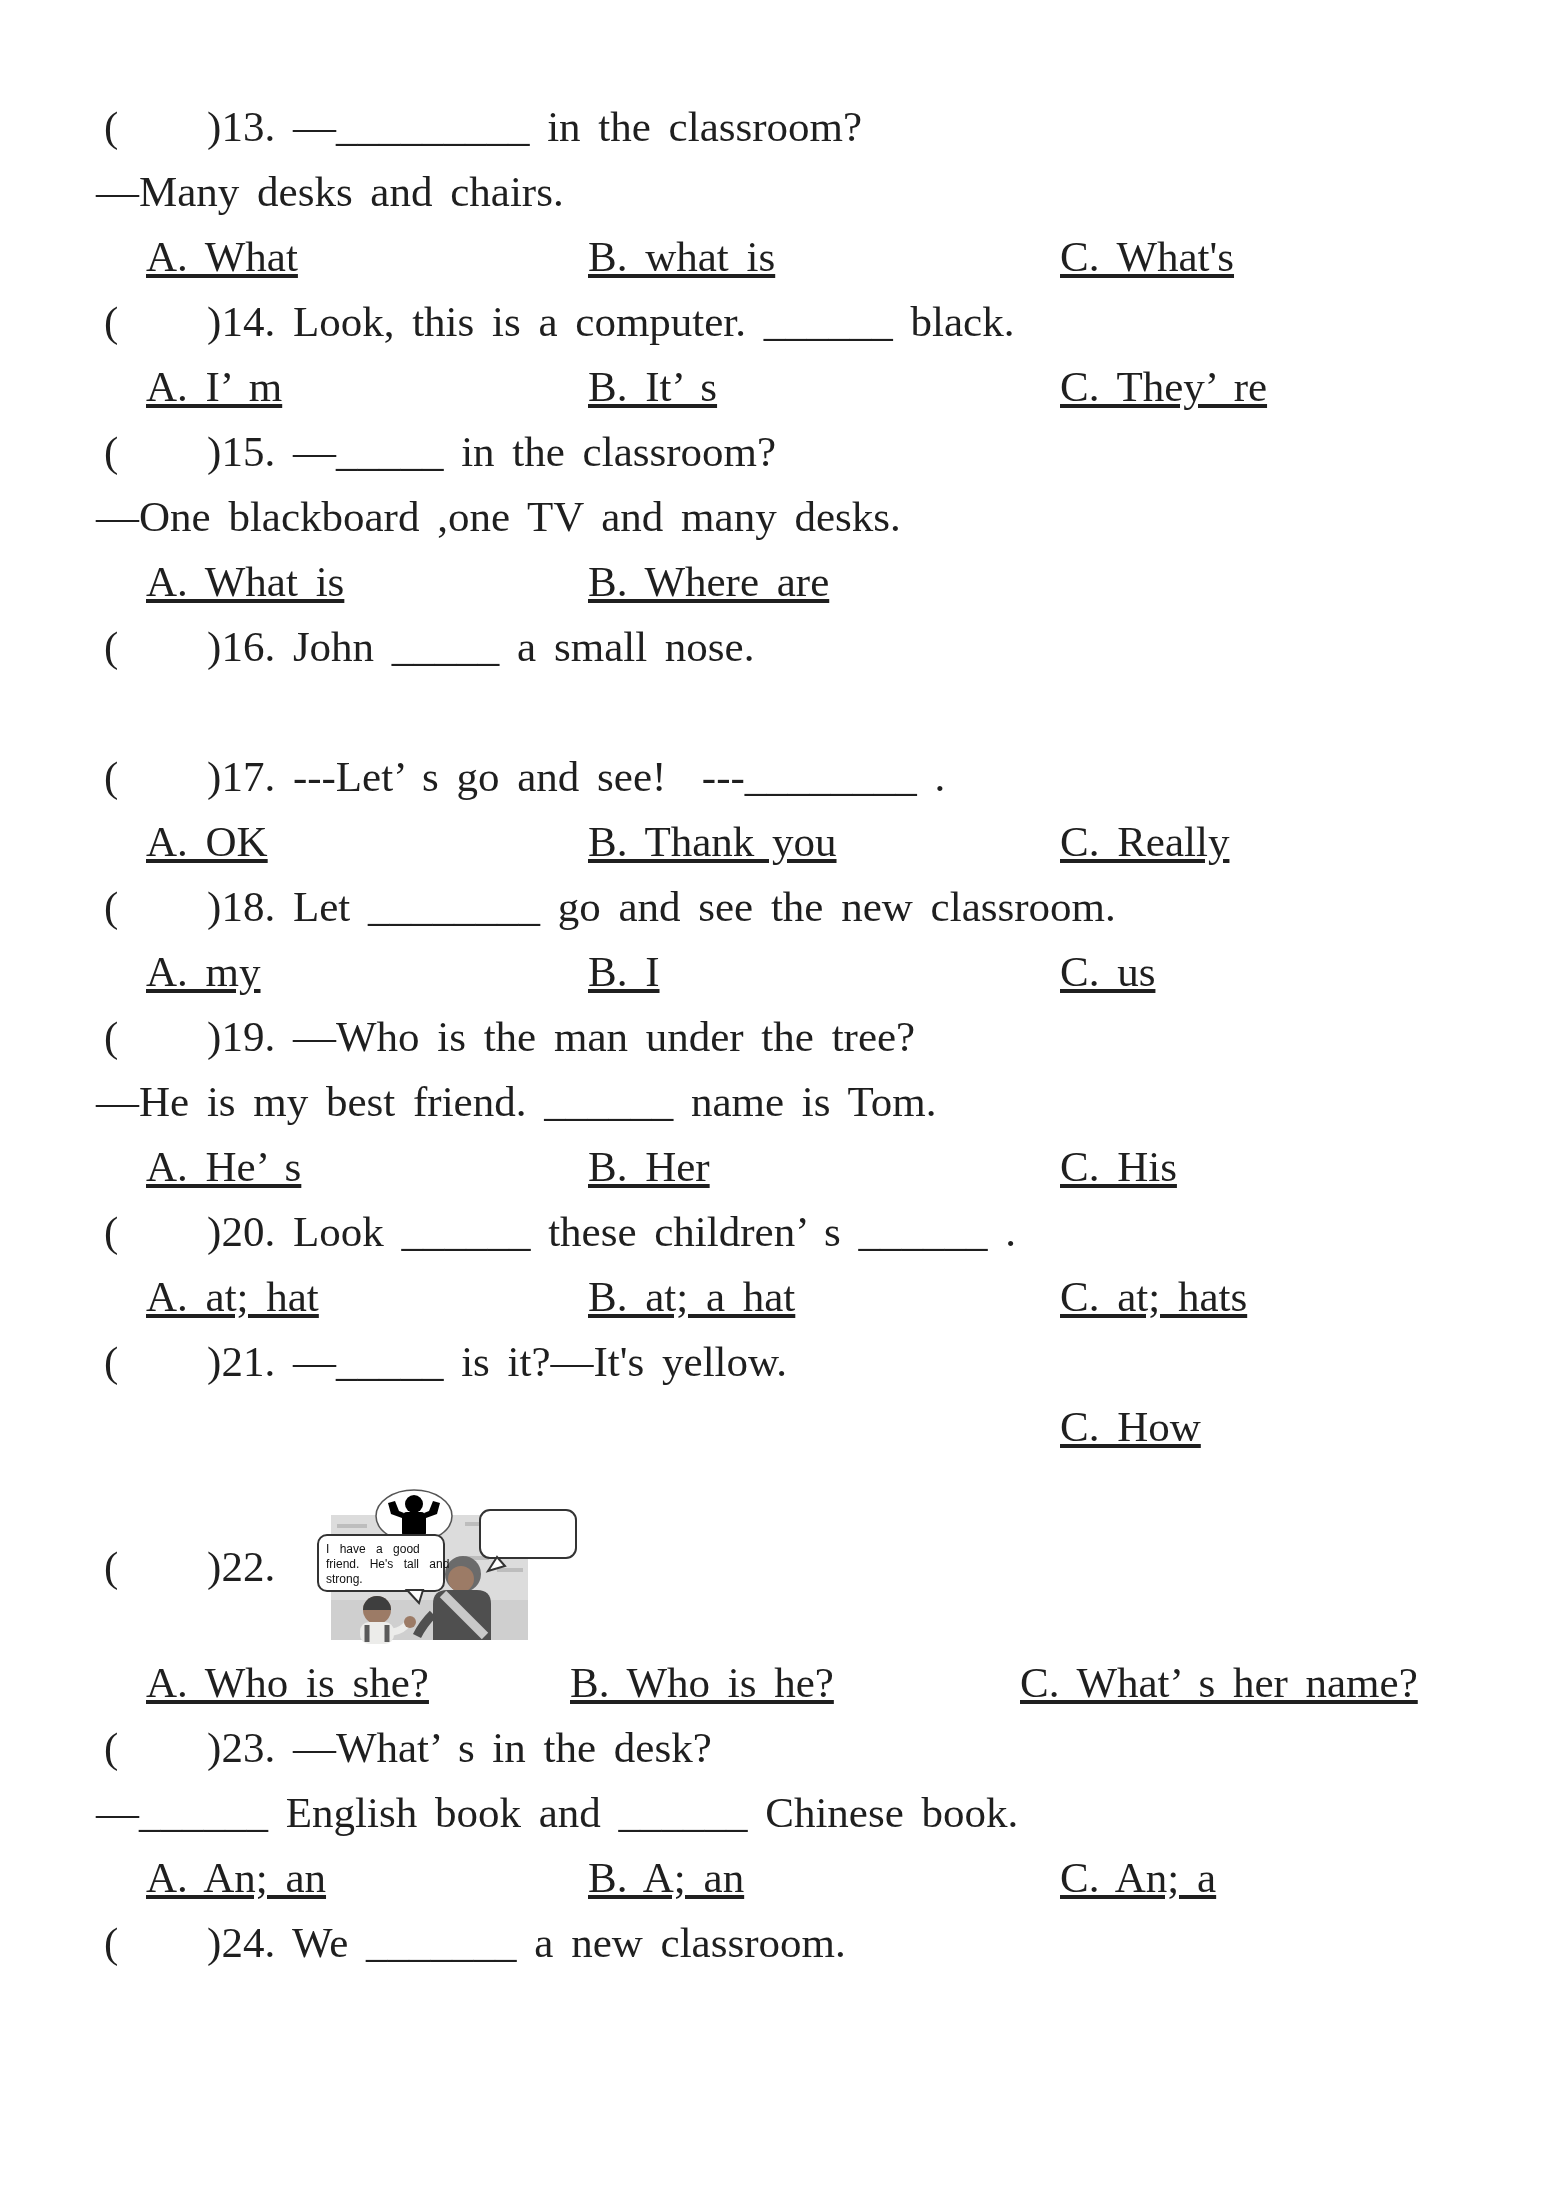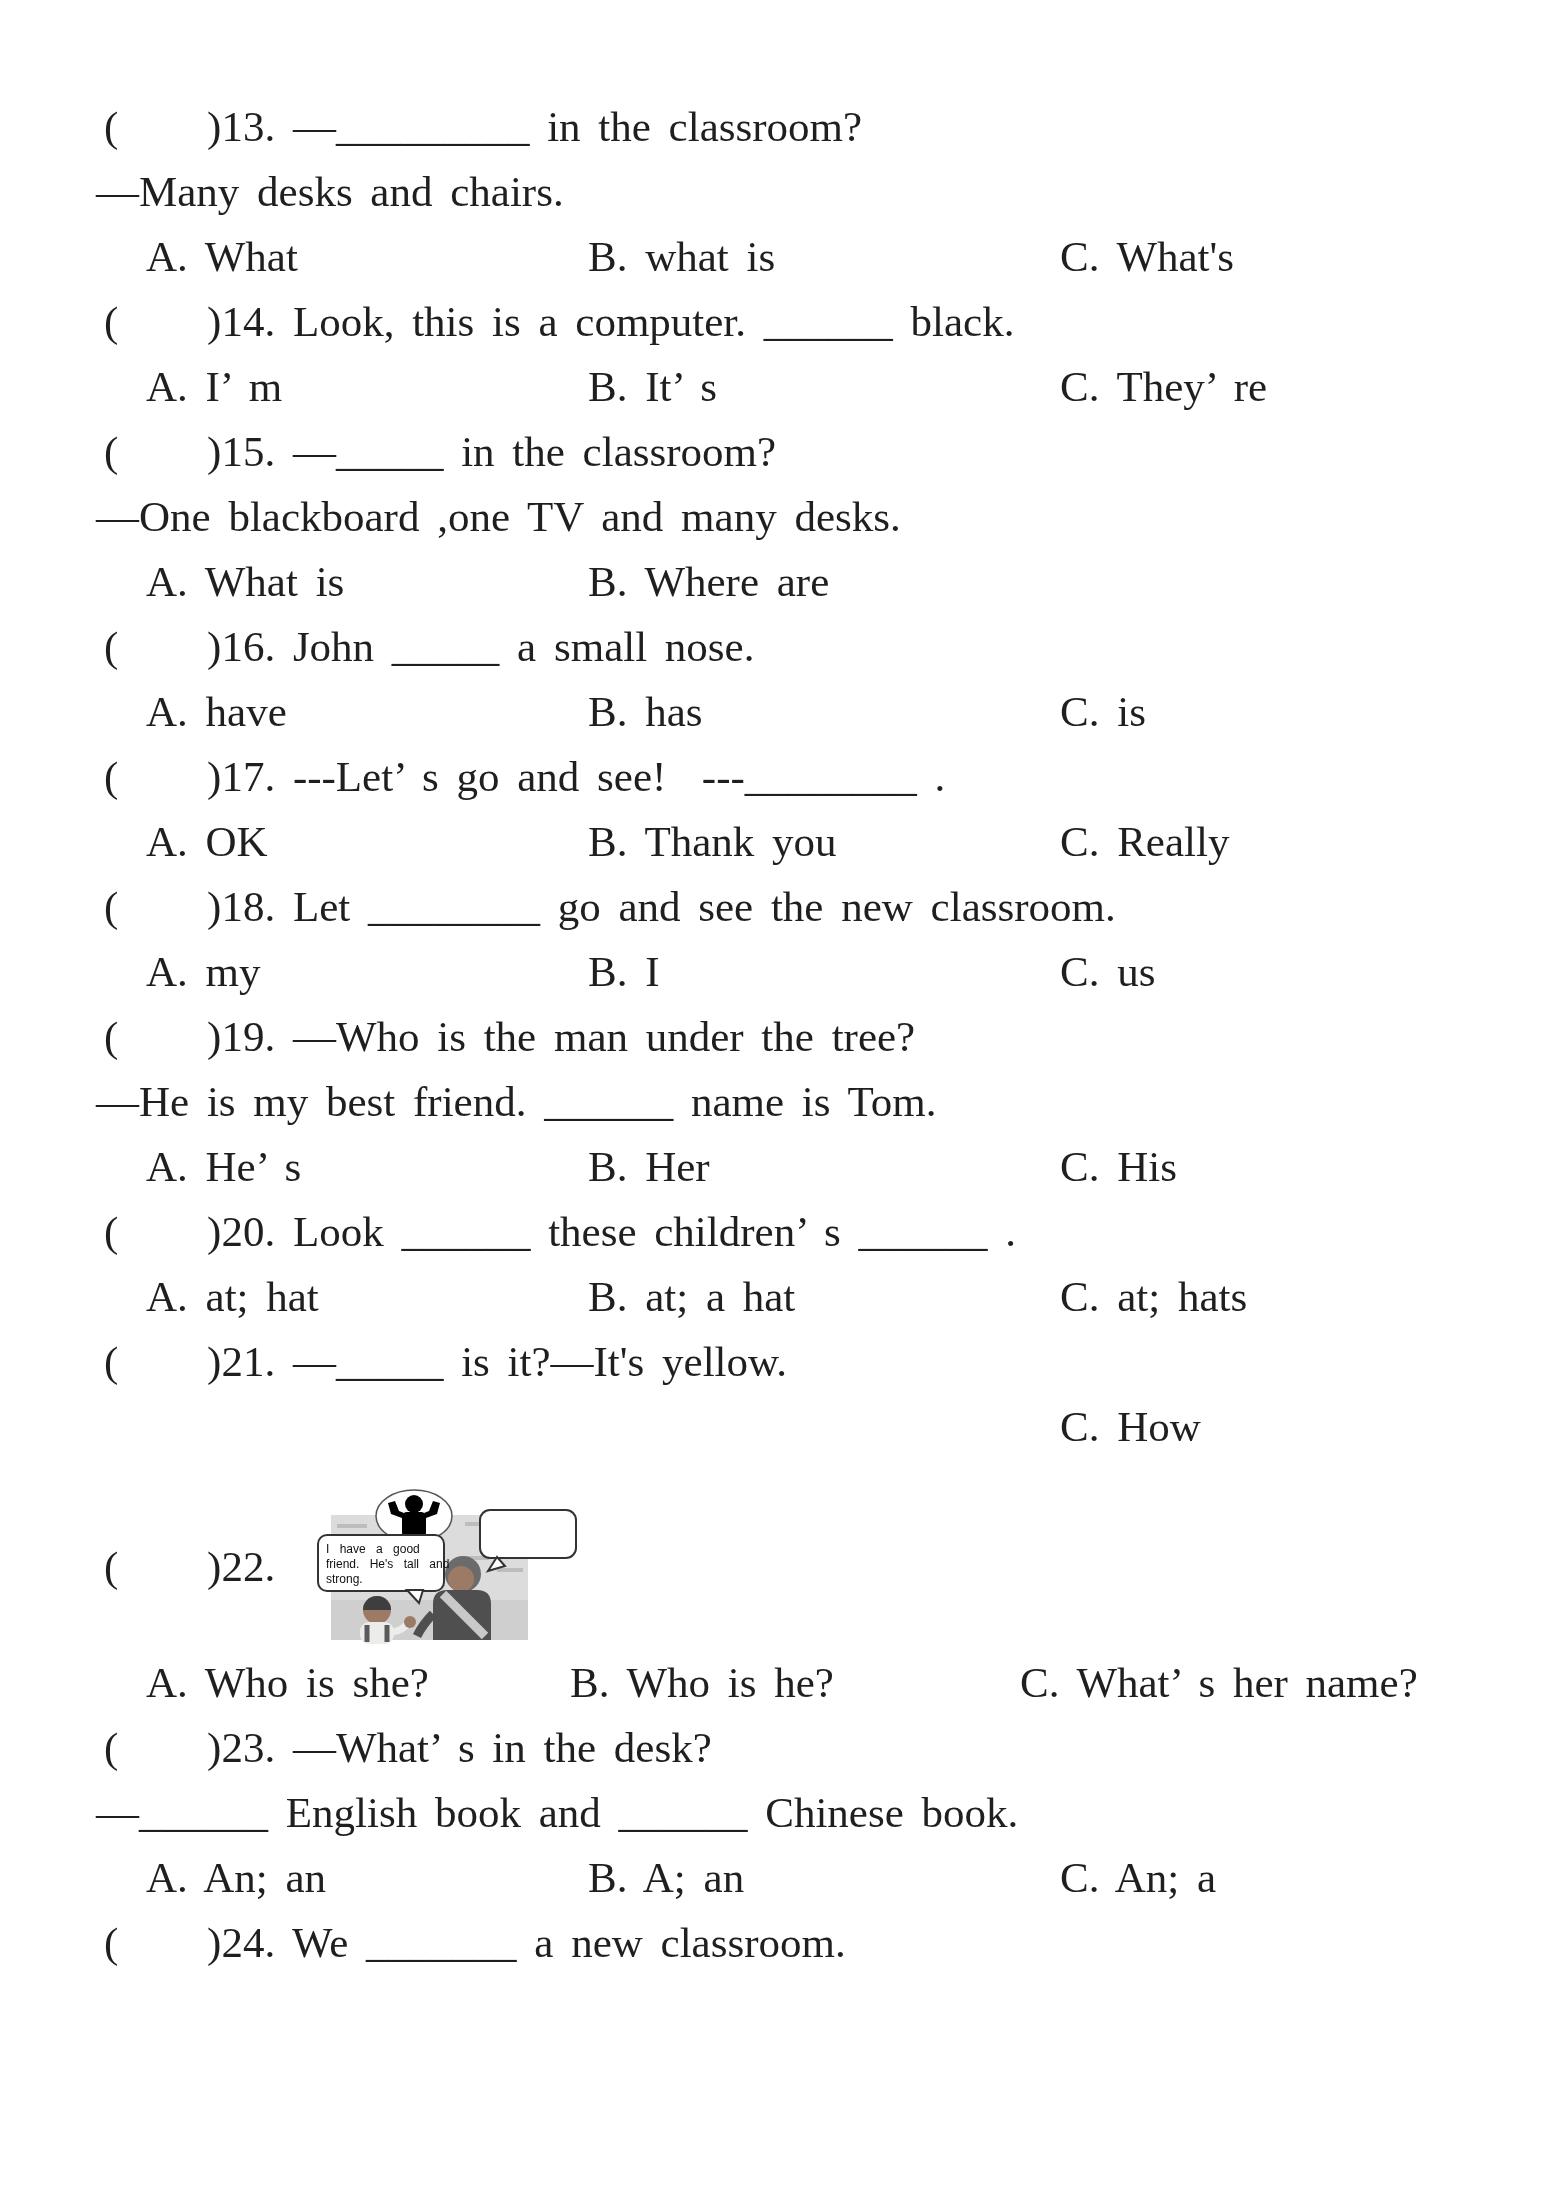--- a/index.html
+++ b/index.html
@@ -12,21 +12,21 @@
     color:#1f1f1f;
     word-spacing:7px;
     overflow:hidden;
   }
   .line{
     position:absolute;left:0;width:1560px;height:65px;
     line-height:65px;white-space:pre;
   }
   .stem{padding-left:104px;}
   .cont{padding-left:96px;}
-  .opt{position:absolute;top:0;line-height:65px;white-space:pre;}
+  .opt{position:absolute;top:0;line-height:65px;white-space:pre;text-decoration:underline;}
   .oA{left:146px;}
   .oB{left:588px;}
   .oC{left:1060px;}
   .oC.q22{left:972px;margin-left:48px;}
   .illus{position:absolute;left:315px;top:1484px;}
   .bubble-text{font-family:"Liberation Sans",sans-serif;font-size:12px;fill:#101010;}
 </style>
 </head>
 <body>
 
@@ -48,25 +48,20 @@
   </div>
 
   <div class="line stem" style="top:419px">(     )15. —_____ in the classroom?</div>
   <div class="line cont" style="top:484px">—One blackboard ,one TV and many desks.</div>
   <div class="line" style="top:549px">
     <span class="opt oA">A. What is</span>
     <span class="opt oB">B. Where are</span>
   </div>
 
   <div class="line stem" style="top:614px">(     )16. John _____ a small nose.</div>
-  <div class="line" style="top:679px">
-    <span class="opt oA">A. have</span>
-    <span class="opt oB">B. has</span>
-    <span class="opt oC">C. is</span>
-  </div>
 
   <div class="line stem" style="top:744px">(     )17. ---Let’ s go and see!  ---________ .</div>
   <div class="line" style="top:809px">
     <span class="opt oA">A. OK</span>
     <span class="opt oB">B. Thank you</span>
     <span class="opt oC">C. Really</span>
   </div>
 
   <div class="line stem" style="top:874px">(     )18. Let ________ go and see the new classroom.</div>
   <div class="line" style="top:939px">

